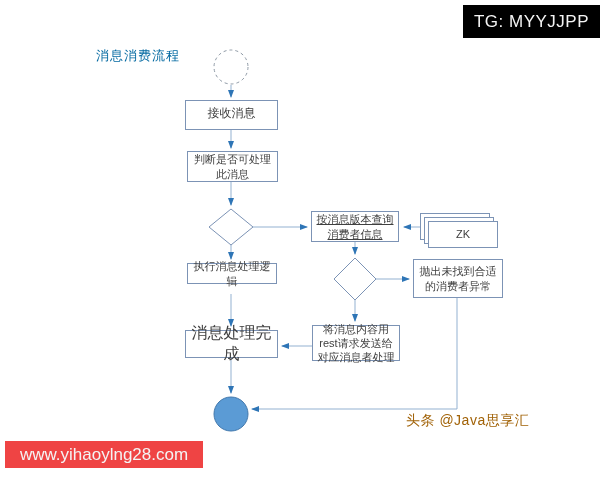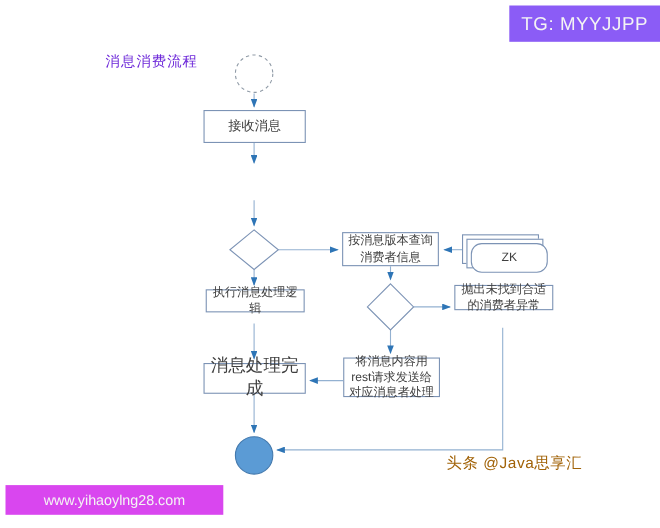--- a/index.html
+++ b/index.html
@@ -2,47 +2,47 @@
 <html><head>
 <meta charset="utf-8">
 <style>
   html,body{margin:0;padding:0;background:#ffffff;}
   .stage{
     position:relative;width:600px;height:480px;overflow:hidden;background:#ffffff;
     font-family:"Liberation Sans","DejaVu Sans",sans-serif;
   }
   .layer{position:absolute;left:0;top:0;}
   .title{
-    position:absolute;left:96px;top:47px;font-size:13px;color:#6d28d9;
+    position:absolute;left:96px;top:47px;font-size:13px;color:#0369a1;
     letter-spacing:1px;
   }
   .node{
     position:absolute;box-sizing:border-box;border:1px solid #7c93b5;background:#ffffff;
     display:flex;align-items:center;justify-content:center;text-align:center;
     font-size:11px;color:#404040;white-space:pre-line;line-height:1.3;
   }
-  .n-receive{left:185px;top:100px;width:93px;height:30px;font-size:12px;}
+  .n-receive{left:185px;top:100px;width:93px;height:30px;font-size:12px;font-family:Liberation Mono, monospace;}
   .n-judge{left:187px;top:151px;width:91px;height:31px;}
-  .n-query{left:311px;top:211px;width:88px;height:31px;}
-  .n-throw{left:413px;top:259px;width:90px;height:23px;}
+  .n-query{left:311px;top:211px;width:88px;height:31px;text-decoration:underline;}
+  .n-throw{left:413px;top:259px;width:90px;height:39px;}
   .n-execute{left:187px;top:263px;width:90px;height:21px;}
   .n-send{left:312px;top:325px;width:88px;height:36px;}
   .n-complete{left:185px;top:330px;width:93px;height:28px;font-size:16px;}
   .zk-back{position:absolute;box-sizing:border-box;border:1px solid #7c93b5;background:#ffffff;width:70px;height:27px;}
   .zk-b1{left:420px;top:213px;}
   .zk-b2{left:424px;top:217px;}
   .zk-front{left:428px;top:221px;}
   .badge{
-    position:absolute;left:463px;top:5px;width:137px;height:33px;background:#8b5cf6;
+    position:absolute;left:463px;top:5px;width:137px;height:33px;background:#000000;
     color:#f4f4f4;font-size:17px;display:flex;align-items:center;justify-content:center;
     letter-spacing:0.5px;
   }
   .sitebar{
-    position:absolute;left:5px;top:441px;width:198px;height:27px;background:#d946ef;
-    color:#f4f4f4;font-size:13px;display:flex;align-items:center;justify-content:center;
+    position:absolute;left:5px;top:441px;width:198px;height:27px;background:#ef4444;
+    color:#f4f4f4;font-size:17px;display:flex;align-items:center;justify-content:center;
   }
   .author{
     position:absolute;left:406px;top:412px;font-size:14px;color:#a16207;
     text-shadow:0 0 1px #ffffff;letter-spacing:0.5px;
   }
 </style>
 </head>
 <body>
 
 <div class="stage">
@@ -74,32 +74,34 @@
 
     <polygon points="231,209 253,227 231,245 209,227" fill="#ffffff" stroke="#7c93b5"></polygon>
     <polygon points="355,258 376,279 355,300 334,279" fill="#ffffff" stroke="#7c93b5"></polygon>
 
     <circle cx="231" cy="414" r="17" fill="#5b9bd5" stroke="#4379ad"></circle>
   </svg>
 
   <div class="title">消息消费流程</div>
 
   <div class="node n-receive">接收消息</div>
+  <div class="node n-judge">判断是否可处理
+此消息</div>
   <div class="node n-query">按消息版本查询
 消费者信息</div>
   <div class="node n-throw">抛出未找到合适
 的消费者异常</div>
   <div class="node n-execute">执行消息处理逻
 辑</div>
   <div class="node n-send">将消息内容用
 rest请求发送给
 对应消息者处理</div>
   <div class="node n-complete">消息处理完成</div>
 
   <div class="zk-back zk-b1"></div>
   <div class="zk-back zk-b2"></div>
-  <div class="node zk-front" style="width:70px;height:27px;border-radius:10px;">ZK</div>
+  <div class="node zk-front" style="width:70px;height:27px;">ZK</div>
 
   <div class="badge">TG: MYYJJPP</div>
   <div class="author">头条 @Java思享汇</div>
   <div class="sitebar">www.yihaoylng28.com</div>
 
 </div>
 
 </body></html>

